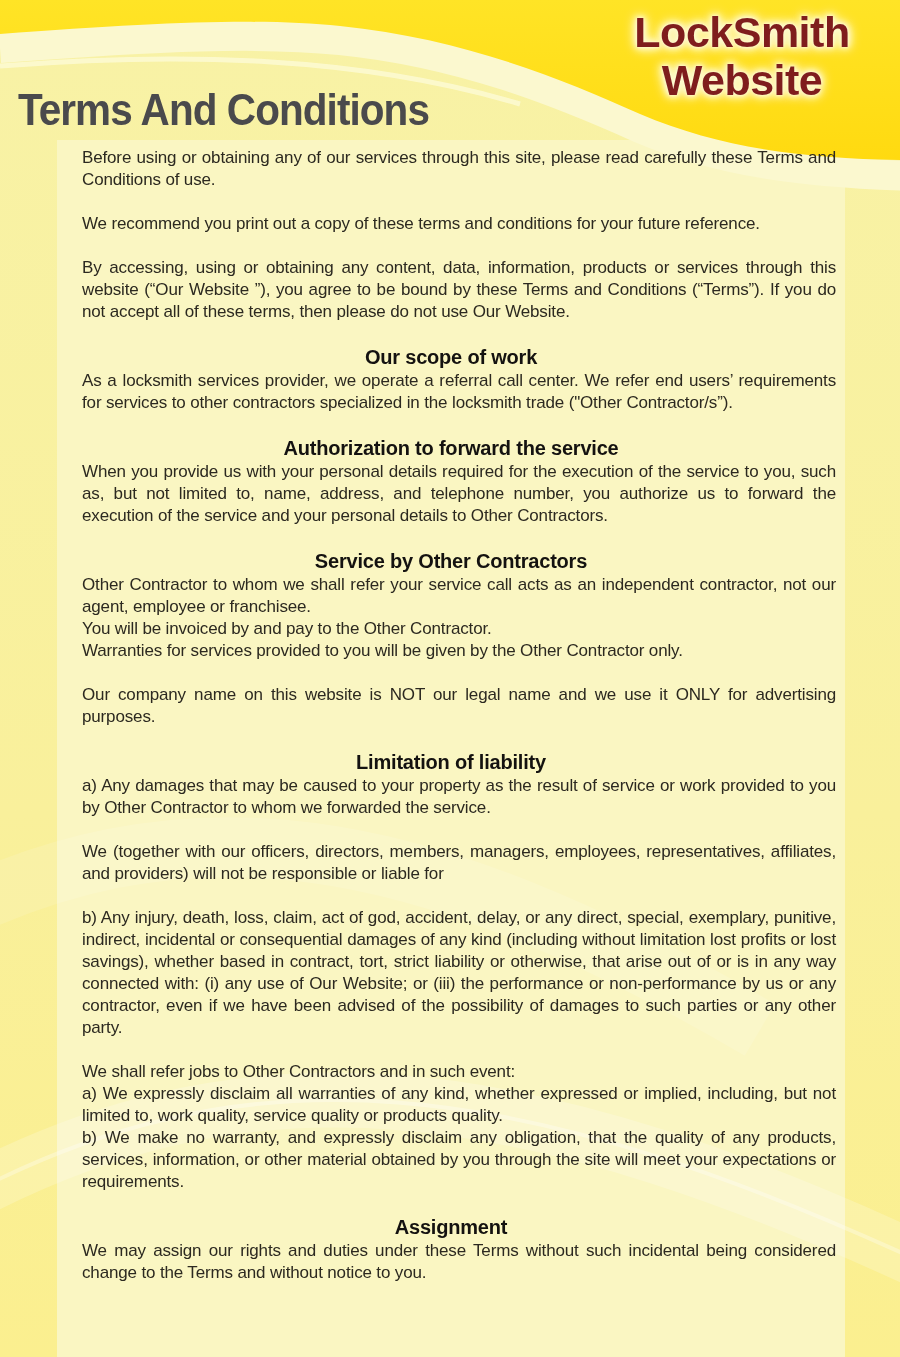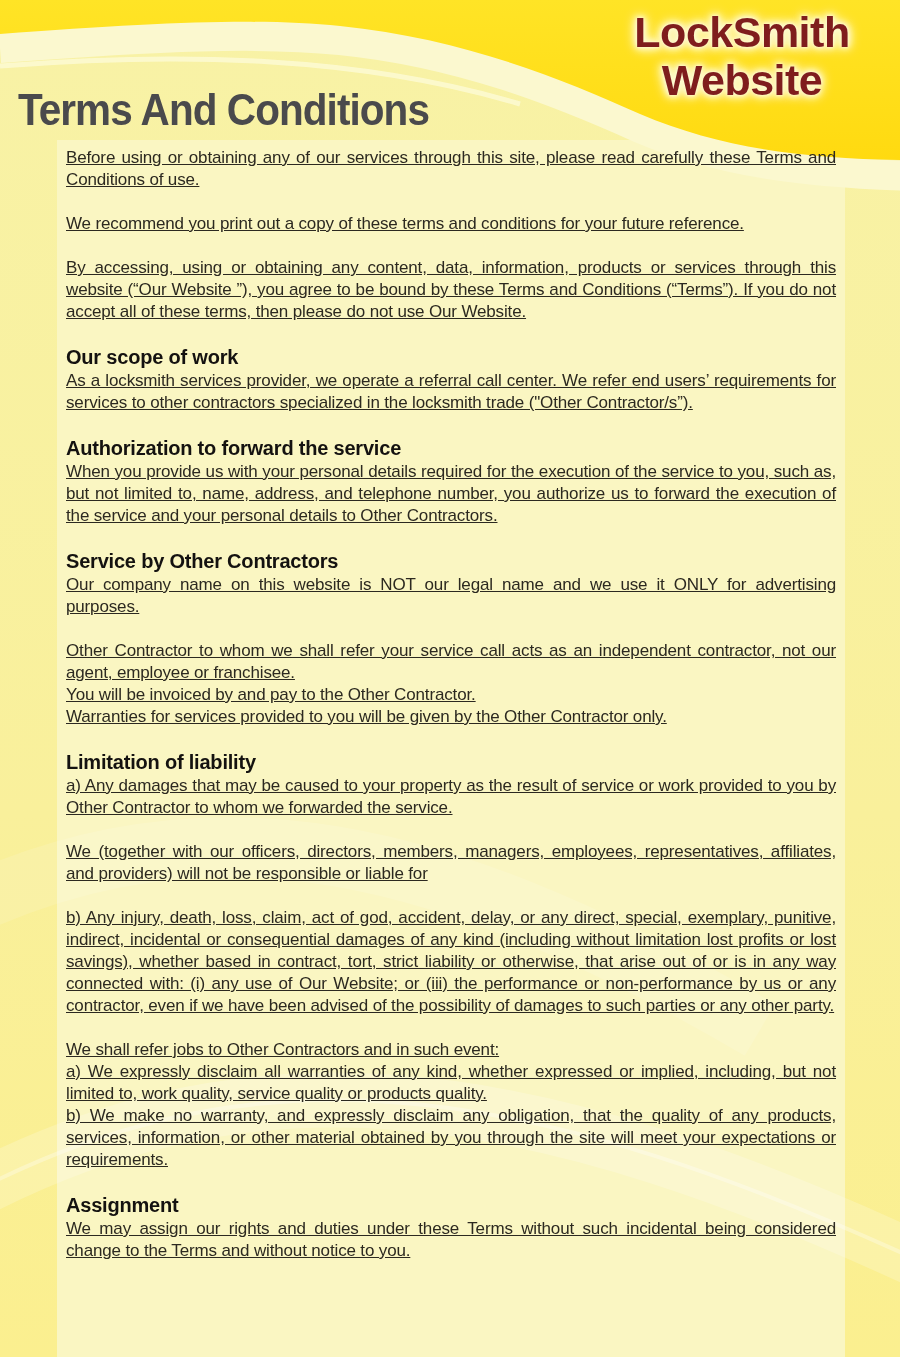--- a/index.html
+++ b/index.html
@@ -38,28 +38,28 @@
 
   .content{
     position:absolute;left:57px;top:140px;width:788px;
     box-sizing:border-box;
     padding:7px 9px 0 9px;
     color:#2c2920;
     font-size:17px;line-height:22px;
     letter-spacing:-0.15px;
     text-align:justify;
   }
-  .para{margin:0 0 22px 0;white-space:pre-line;text-decoration:underline;}
+  .para{margin:0 0 22px 16px;white-space:pre-line;}
   .heading{
     margin:0;
     font-size:20px;line-height:25px;
     font-weight:bold;
     color:#141210;
     letter-spacing:-0.2px;
-    text-align:left;
+    text-align:center;
   }
 </style>
 </head>
 <body>
 
 <div class="page">
 
   <svg class="bg-svg" width="900" height="1357" viewBox="0 0 900 1357" xmlns="http://www.w3.org/2000/svg">
     <defs>
       <linearGradient id="baseGrad" x1="0" y1="0" x2="0" y2="1">
@@ -109,24 +109,24 @@
       <p class="para">We recommend you print out a copy of these terms and conditions for your future reference.</p>
       <p class="para">By accessing, using or obtaining any content, data, information, products or services through this website (“Our Website ”), you agree to be bound by these Terms and Conditions (“Terms”). If you do not accept all of these terms, then please do not use Our Website.</p>
 
       <h2 class="heading">Our scope of work</h2>
       <p class="para">As a locksmith services provider, we operate a referral call center. We refer end users’ requirements for services to other contractors specialized in the locksmith trade ("Other Contractor/s”).</p>
 
       <h2 class="heading">Authorization to forward the service</h2>
       <p class="para">When you provide us with your personal details required for the execution of the service to you, such as, but not limited to, name, address, and telephone number, you authorize us to forward the execution of the service and your personal details to Other Contractors.</p>
 
       <h2 class="heading">Service by Other Contractors</h2>
-      <p class="para">Our company name on this website is NOT our legal name and we use it ONLY for advertising purposes.</p>
       <p class="para">Other Contractor to whom we shall refer your service call acts as an independent contractor, not our agent, employee or franchisee.
 You will be invoiced by and pay to the Other Contractor.
 Warranties for services provided to you will be given by the Other Contractor only.</p>
+      <p class="para">Our company name on this website is NOT our legal name and we use it ONLY for advertising purposes.</p>
 
       <h2 class="heading">Limitation of liability</h2>
       <p class="para">a) Any damages that may be caused to your property as the result of service or work provided to you by Other Contractor to whom we forwarded the service.</p>
       <p class="para">We (together with our officers, directors, members, managers, employees, representatives, affiliates, and providers) will not be responsible or liable for</p>
       <p class="para">b) Any injury, death, loss, claim, act of god, accident, delay, or any direct, special, exemplary, punitive, indirect, incidental or consequential damages of any kind (including without limitation lost profits or lost savings), whether based in contract, tort, strict liability or otherwise, that arise out of or is in any way connected with: (i) any use of Our Website; or (iii) the performance or non-performance by us or any contractor, even if we have been advised of the possibility of damages to such parties or any other party.</p>
 
       <p class="para">We shall refer jobs to Other Contractors and in such event:
 a) We expressly disclaim all warranties of any kind, whether expressed or implied, including, but not limited to, work quality, service quality or products quality.
 b) We make no warranty, and expressly disclaim any obligation, that the quality of any products, services, information, or other material obtained by you through the site will meet your expectations or requirements.</p>
 

